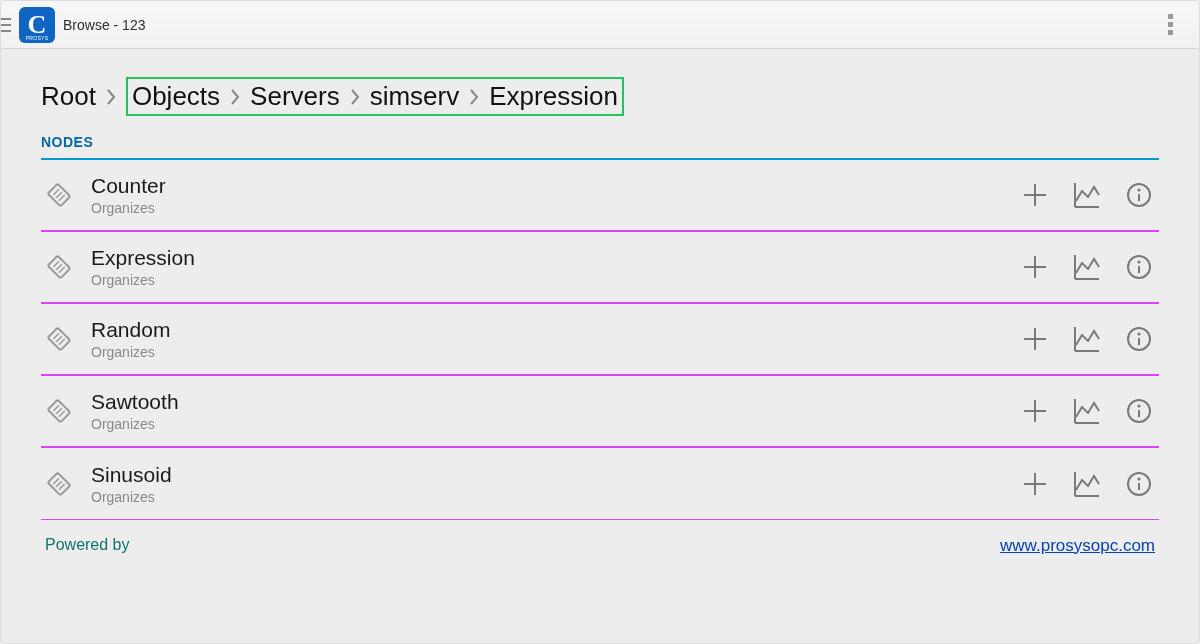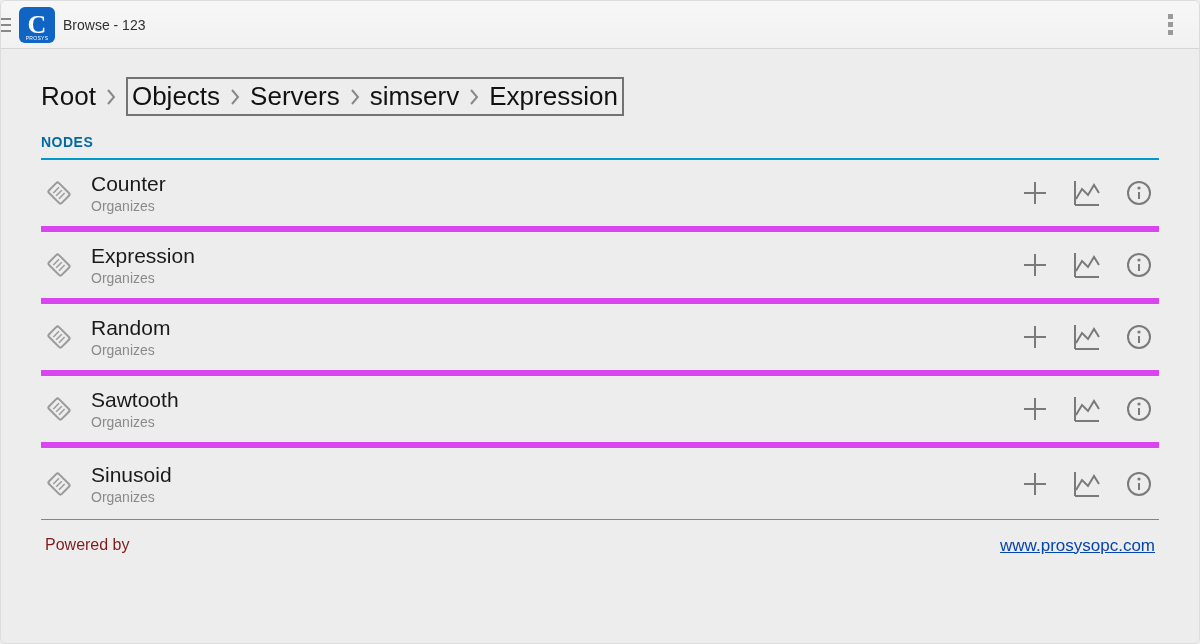--- a/index.html
+++ b/index.html
@@ -36,45 +36,45 @@
   .kebab { width: 40px; height:48px; display:flex; align-items:center; justify-content:center; }
   .kebab svg { width:6px; height:22px; }
 
   
   .content { padding: 0 40px 0 40px; }
 
   .breadcrumb { display:flex; align-items:center; padding: 28px 0 18px 0; font-size: 26px; color:#111; flex-wrap:wrap; }
   .breadcrumb .crumb { cursor:pointer; }
   .breadcrumb .sep { margin: 0 10px; display:inline-flex; }
   .breadcrumb .sep svg { width:10px; height:16px; }
-  .breadcrumb .hl { border: 2px solid #737373; padding: 2px 4px 2px 4px; display:flex; align-items:center; }
+  .breadcrumb .hl { border: 2px solid #22c55e; padding: 2px 4px 2px 4px; display:flex; align-items:center; }
 
   .section-label {
     color: #0369a1; font-size: 14px; font-weight: bold; letter-spacing: 0.5px;
     padding-bottom: 8px;
   }
   .section-rule { border: none; border-top: 2px solid #0099cc; margin-bottom: 0; }
 
   .node-list { }
   .node-row {
     display:flex; align-items:center; height: 72px;
-    border-bottom: 6px solid #d946ef;
+    border-bottom: 2px solid #d946ef;
   }
   .node-row:last-child { border-bottom: 1px solid #d946ef; }
   .node-icon { width: 36px; display:flex; justify-content:center; }
   .node-icon svg { width:26px; height:26px; }
   .node-text { flex:1; padding-left: 14px; }
   .node-title { font-size: 21px; color:#1a1a1a; }
   .node-sub { font-size: 14px; color:#8a8a8a; margin-top:2px; }
   .node-actions { display:flex; align-items:center; gap: 24px; padding-right: 6px; }
   .act { cursor:pointer; display:flex; align-items:center; justify-content:center; }
   .act svg { width:28px; height:28px; }
 
   .footer { display:flex; align-items:flex-end; justify-content:space-between; padding: 14px 4px 0 4px; }
-  .footer-left { font-size: 16px; color:#7f1d1d; line-height:1.35; }
+  .footer-left { font-size: 16px; color:#0f766e; line-height:1.35; }
   .footer-link { font-size: 17px; color:#0645ad; text-decoration: underline; }
 </style>
 </head>
 <body>
 
 <div class="header">
   <div class="hamburger">
     <svg viewBox="0 0 18 18">
         <g stroke="#888" stroke-width="2">
           <line x1="0" y1="3" x2="14" y2="3"></line>

